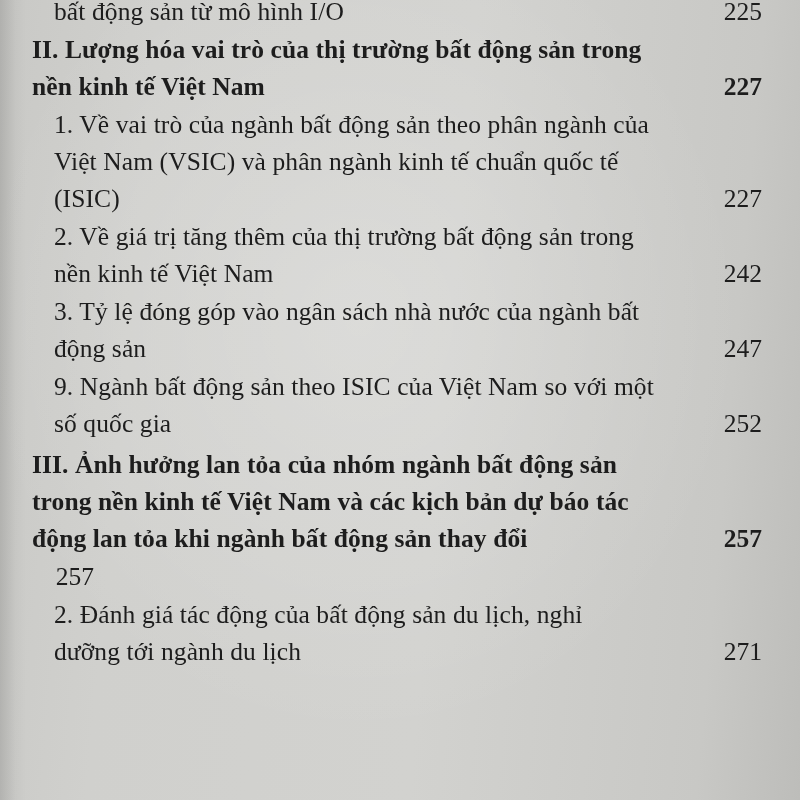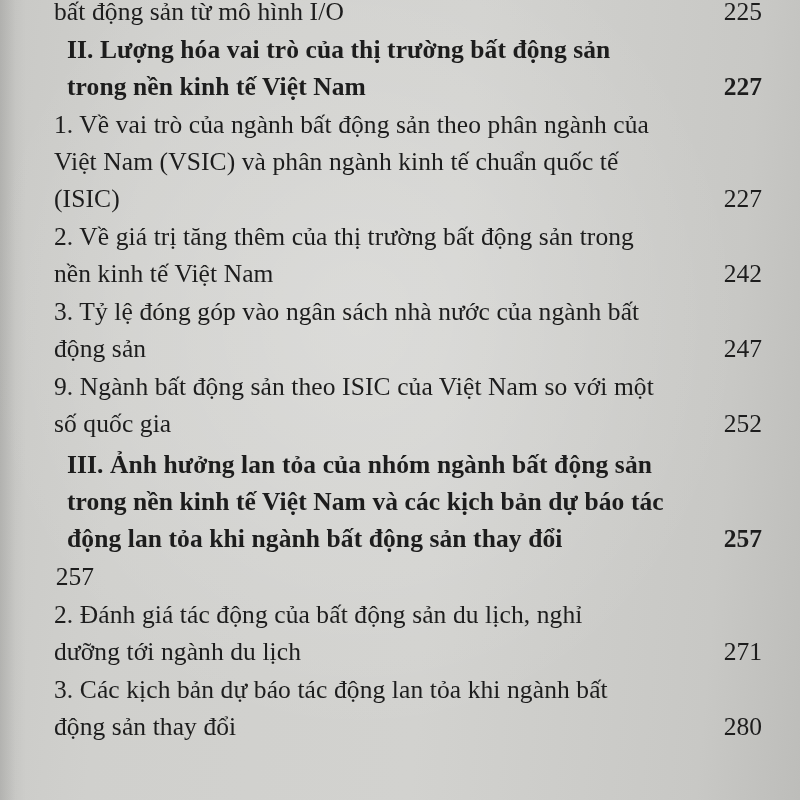--- a/index.html
+++ b/index.html
@@ -61,21 +61,20 @@
     color: #1d1d1d;
     font-size: 25.5px;
     line-height: 37px;
     min-width: 62px;
     text-align: right;
     white-space: nowrap;
   }
   .entry.heading .text,
   .entry.heading .page-num {
     font-weight: bold;
-    margin-left: 35px;
   }
   .entry.heading .text {
     max-width: 610px;
   }
   .entry.sub .text {
     padding-left: 22px;
     max-width: 600px;
   }
   .entry.cont .text {
     padding-left: 22px;
@@ -131,19 +130,15 @@
 
     <div class="entry sub">
       <div class="page-num">257</div>
     </div>
 
     <div class="entry sub">
       <div class="text">2. Đánh giá tác động của bất động sản du lịch, nghỉ dưỡng tới ngành du lịch</div>
       <div class="page-num">271</div>
     </div>
 
-    <div class="entry sub">
-      <div class="text">3. Các kịch bản dự báo tác động lan tỏa khi ngành bất động sản thay đổi</div>
-      <div class="page-num">280</div>
-    </div>
 
   </div>
 </div>
 
 </body></html>

